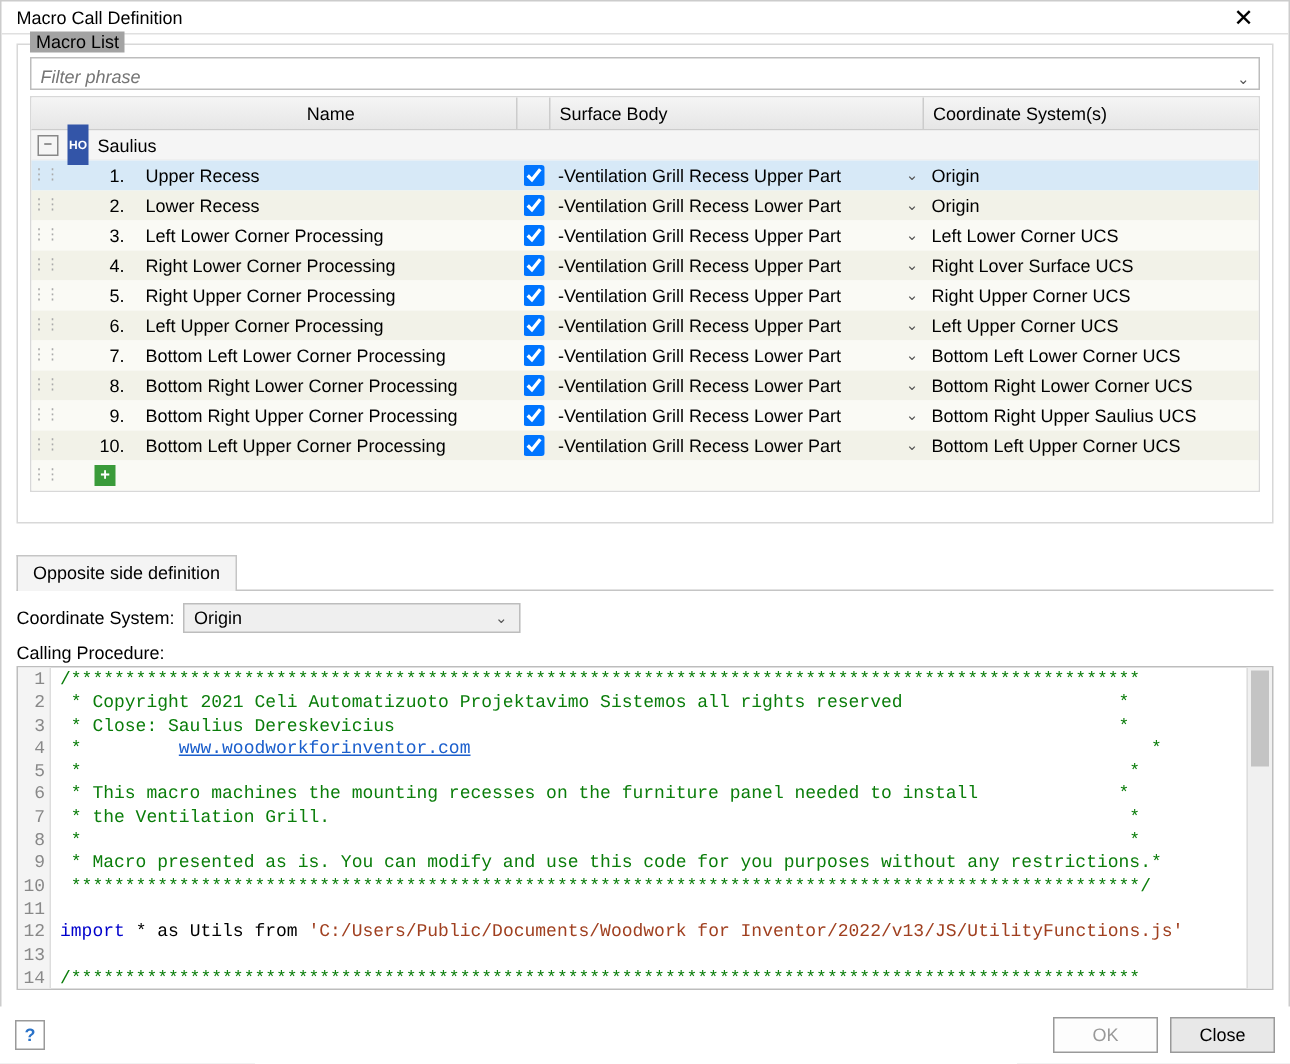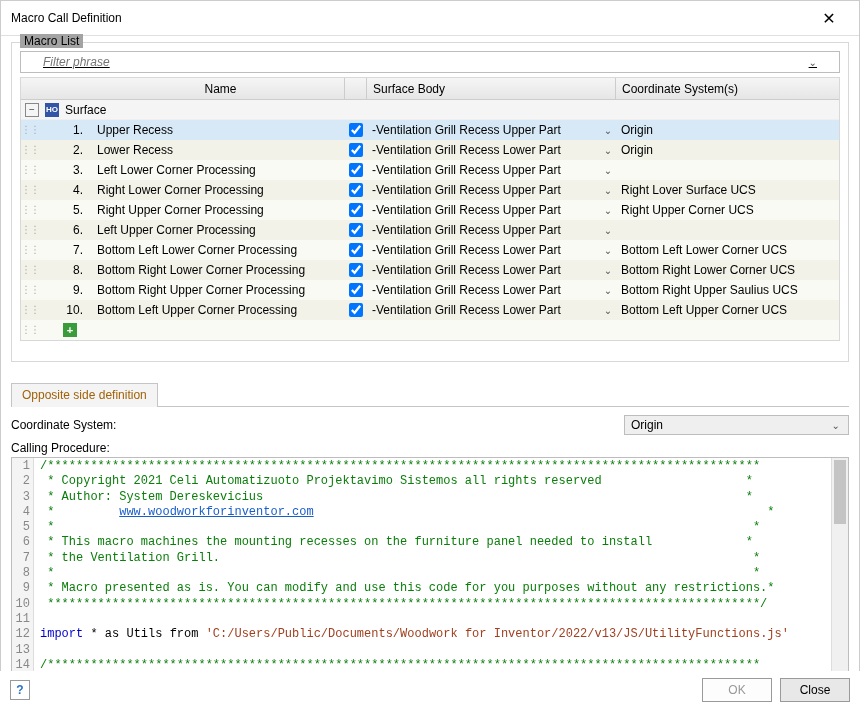--- a/index.html
+++ b/index.html
@@ -9,21 +9,21 @@
     font-size: 12px;
     background: #fff;
     color: #000;
     width: 860px;
     height: 709px;
     overflow: hidden;
     border: 1px solid #ccc;
   }
   .titlebar {
     display: flex;
-    height: 35px;
+    height: 22px;
     align-items: center;
     padding: 0 8px 0 10px;
     border-bottom: 1px solid #e0e0e0;
   }
   .titlebar .title { flex: 1; font-size: 12px; }
   .titlebar .close-btn {
     width: 44px;
     height: 28px;
     display: flex;
     align-items: center;
@@ -42,23 +42,22 @@
     top: -9px;
     left: 8px;
     background: #a3a3a3;
     padding: 0 4px;
     font-size: 12px;
   }
   .filter-row {
     border: 1px solid #bdbdbd;
     height: 22px;
     display: flex;
-    align-items: center;
-    padding: 0 20px;
-    text-decoration: underline;
+    align-items: flex-end;
+    padding: 0 4px;
   }
   .filter-row input {
     flex: 1;
     border: none;
     outline: none;
     font-family: inherit;
     font-size: 12px;
     font-style: italic;
     color: #808080;
     background: transparent;
@@ -100,21 +99,21 @@
     height: 14px;
     border: 1px solid #888;
     font-size: 10px;
     line-height: 11px;
     text-align: center;
     margin-left: 4px;
     margin-right: 6px;
     color: #444;
   }
   .woodop-icon {
-    width: 14px; height: 14px; background:#3355a8; color:#fff;
+    width: 14px; height: 27px; background:#3355a8; color:#fff;
     font-size:8px; font-weight:bold; display:inline-flex;
     align-items:center; justify-content:center; margin-right:6px;
     font-family: Arial;
   }
   .grid-row {
     display: flex;
     align-items: center;
     height: 20px;
   }
   .grid-row:nth-child(odd) { background: #fafaf5; }
@@ -149,25 +148,24 @@
     border-bottom: none;
     margin-right: 2px;
     background: #f4f4f4;
     position: relative;
     top: 1px;
   }
   .tab.active {
     background: #fff;
     border-bottom: 1px solid #fff;
   }
-  .tab.inactive { color: #a16207; }
+  .tab.inactive { color: #000000; }
   .cs-row {
     display:flex; align-items:center; gap:6px;
     margin: 8px 10px 0 10px;
-    justify-content: space-between;
   }
   .cs-select {
     border: 1px solid #bdbdbd;
     background: #efefef;
     height: 20px;
     width: 225px;
     display:flex; align-items:center; justify-content:space-between;
     padding: 0 6px;
   }
   .proc-label { margin: 6px 10px 0 10px; }
@@ -262,21 +260,21 @@
       <div class="col-name">Name</div>
       <div class="col-chk gh-sep"></div>
       <div class="col-surf gh-sep">Surface Body</div>
       <div class="col-car"></div>
       <div class="col-cs gh-sep">Coordinate System(s)</div>
     </div>
 
     <div class="tree-row">
       <div class="expander">−</div>
       <span class="woodop-icon">HO</span>
-      <span>Surface</span>
+      <span>Saulius</span>
     </div>
 
     <div id="grid-body">
         <div class="grid-row selected">
           <div class="col-drag drag-handle">⋮⋮</div>
           <div class="col-num">1.</div>
           <div class="col-name">Upper Recess</div>
           <div class="col-chk"><input type="checkbox" checked="" style=""></div>
           <div class="col-surf">-Ventilation Grill Recess Upper Part</div>
           <div class="col-car caret">⌄</div>
@@ -291,20 +289,21 @@
           <div class="col-car caret">⌄</div>
           <div class="col-cs">Origin</div>
         </div>
         <div class="grid-row">
           <div class="col-drag drag-handle">⋮⋮</div>
           <div class="col-num">3.</div>
           <div class="col-name">Left Lower Corner Processing</div>
           <div class="col-chk"><input type="checkbox" checked="" style=""></div>
           <div class="col-surf">-Ventilation Grill Recess Upper Part</div>
           <div class="col-car caret">⌄</div>
+          <div class="col-cs">Left Lower Corner UCS</div>
         </div>
         <div class="grid-row">
           <div class="col-drag drag-handle">⋮⋮</div>
           <div class="col-num">4.</div>
           <div class="col-name">Right Lower Corner Processing</div>
           <div class="col-chk"><input type="checkbox" checked="" style=""></div>
           <div class="col-surf">-Ventilation Grill Recess Upper Part</div>
           <div class="col-car caret">⌄</div>
           <div class="col-cs">Right Lover Surface UCS</div>
         </div>
@@ -317,20 +316,21 @@
           <div class="col-car caret">⌄</div>
           <div class="col-cs">Right Upper Corner UCS</div>
         </div>
         <div class="grid-row">
           <div class="col-drag drag-handle">⋮⋮</div>
           <div class="col-num">6.</div>
           <div class="col-name">Left Upper Corner Processing</div>
           <div class="col-chk"><input type="checkbox" checked="" style=""></div>
           <div class="col-surf">-Ventilation Grill Recess Upper Part</div>
           <div class="col-car caret">⌄</div>
+          <div class="col-cs">Left Upper Corner UCS</div>
         </div>
         <div class="grid-row">
           <div class="col-drag drag-handle">⋮⋮</div>
           <div class="col-num">7.</div>
           <div class="col-name">Bottom Left Lower Corner Processing</div>
           <div class="col-chk"><input type="checkbox" checked="" style=""></div>
           <div class="col-surf">-Ventilation Grill Recess Lower Part</div>
           <div class="col-car caret">⌄</div>
           <div class="col-cs">Bottom Left Lower Corner UCS</div>
         </div>
@@ -394,21 +394,21 @@
 7
 8
 9
 10
 11
 12
 13
 14</div>
   <div class="code"><span class="c-green">/***************************************************************************************************</span>
 <span class="c-green"> * Copyright 2021 Celi Automatizuoto Projektavimo Sistemos all rights reserved                    *</span>
-<span class="c-green"> * Author: System Dereskevicius                                                                   *</span>
+<span class="c-green"> * Close: Saulius Dereskevicius                                                                   *</span>
 <span class="c-green"> *         </span><span class="c-link">www.woodworkforinventor.com</span><span class="c-green">                                                               *</span>
 <span class="c-green"> *                                                                                                 *</span>
 <span class="c-green"> * This macro machines the mounting recesses on the furniture panel needed to install             *</span>
 <span class="c-green"> * the Ventilation Grill.                                                                          *</span>
 <span class="c-green"> *                                                                                                 *</span>
 <span class="c-green"> * Macro presented as is. You can modify and use this code for you purposes without any restrictions.*</span>
 <span class="c-green"> ***************************************************************************************************/</span>
 
 <span class="c-blue">import</span><span> * as Utils from </span><span class="c-brown">'C:/Users/Public/Documents/Woodwork for Inventor/2022/v13/JS/UtilityFunctions.js'</span>
 

